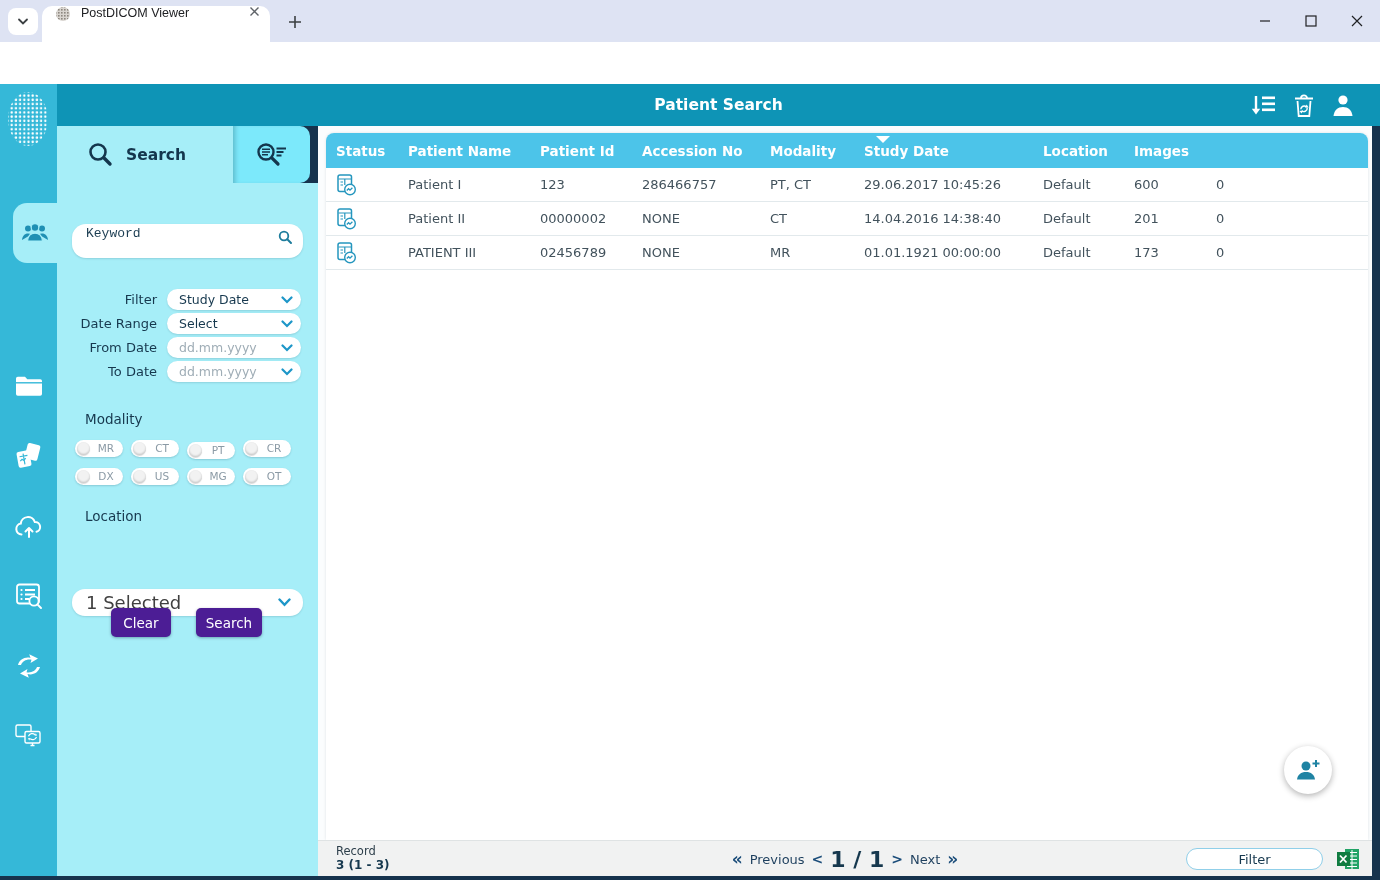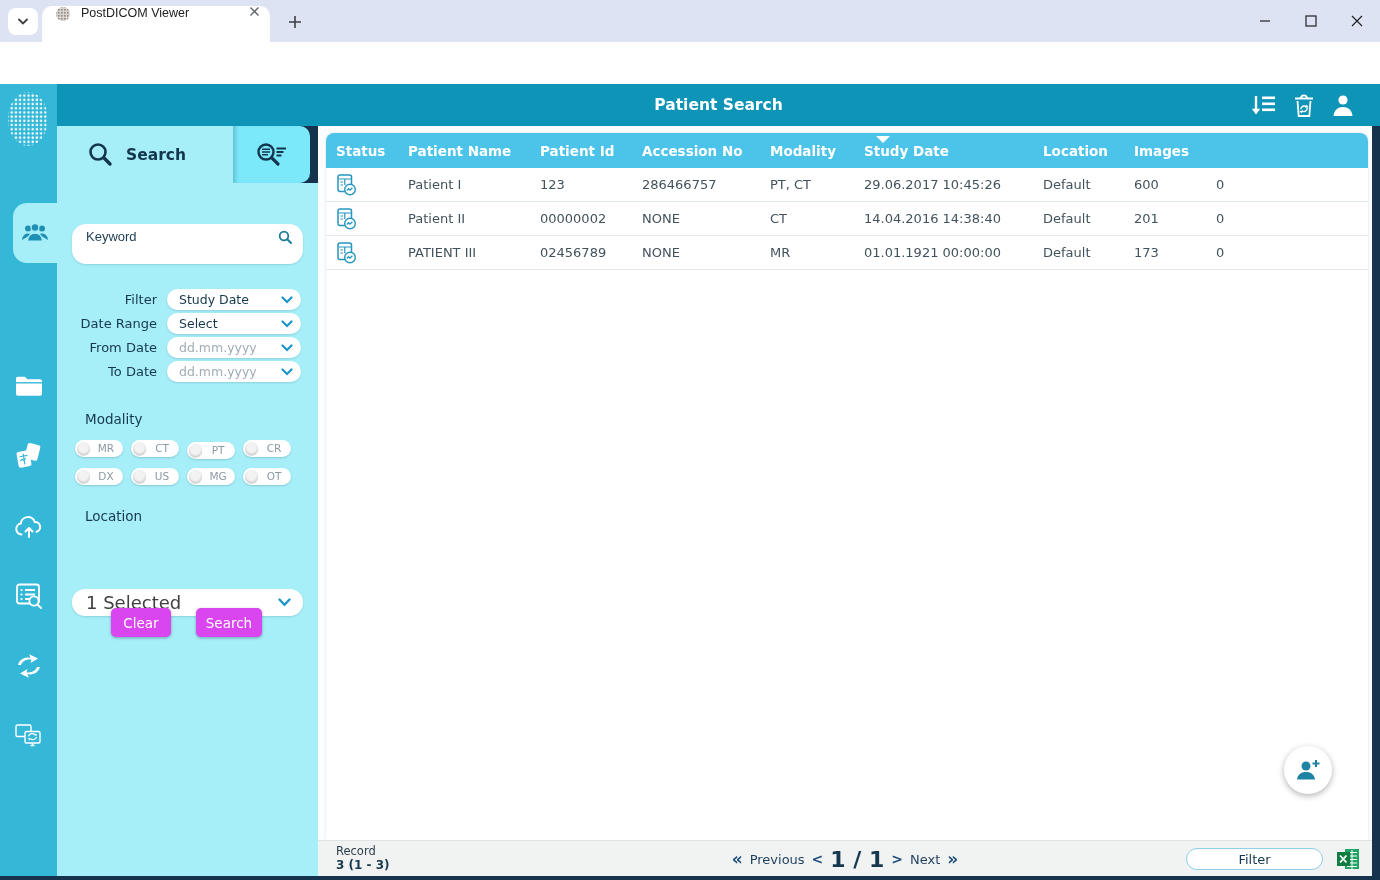--- a/index.html
+++ b/index.html
@@ -30,35 +30,35 @@
 .hdr-icons{position:absolute;right:26px;top:0;height:42px;display:flex;align-items:center;gap:17px}
 
 .sidebar{position:absolute;left:0;top:84px;width:57px;height:792px;background:#35b8d8}
 .side-item{position:absolute;left:0;width:57px;height:44px;display:flex;align-items:center;justify-content:center;cursor:pointer}
 .side-active{position:absolute;left:13px;width:44px;height:60px;background:#a6eef8;border-radius:14px 0 0 14px;display:flex;align-items:center;justify-content:center}
 
 .panel{position:absolute;left:57px;top:183px;width:261px;height:693px;background:#a6eef8}
 .tab1{position:absolute;left:57px;top:126px;width:176px;height:57px;background:#a6eef8;display:flex;align-items:center;gap:11px;padding-left:30px;cursor:pointer}
 .tab1 span{font-size:15.5px;font-weight:700;color:#14364d}
 .tab2{position:absolute;left:233px;top:126px;width:77px;height:57px;background:#7ce9fb;border-radius:0 10px 10px 0;display:flex;align-items:center;justify-content:center;cursor:pointer;box-shadow:inset 5px 0 5px -3px rgba(0,40,60,.25)}
-.keyword{position:absolute;left:15px;top:41px;width:231px;height:40px;border:none;border-radius:14px;background:#fff;padding:0 34px 16px 14px;font-size:13px;color:#16384e;font-family:Liberation Sans, sans-serif;box-shadow:0 1px 2px rgba(0,60,80,.15);outline:none}
+.keyword{position:absolute;left:15px;top:41px;width:231px;height:34px;border:none;border-radius:14px;background:#fff;padding:0 34px 16px 14px;font-size:13px;color:#16384e;font-family:Liberation Mono, monospace;box-shadow:0 1px 2px rgba(0,60,80,.15);outline:none}
 .keyword::placeholder{color:#1c3d52;opacity:1}
 .kw-glass{position:absolute;left:221px;top:47px;pointer-events:none}
 .frow{position:absolute;left:0;width:261px;height:21px}
 .frow .flabel{position:absolute;right:161px;top:0;line-height:21px;font-size:13px;color:#16384e;white-space:nowrap}
 .fctl{position:absolute;left:110px;top:0;width:134px;height:21px;background:#fff;border-radius:11px;display:flex;align-items:center;padding:0 8px 0 12px;box-shadow:0 1px 2px rgba(0,60,80,.15);cursor:pointer}
 .fctl .fval{flex:1;font-size:12.5px;color:#16384e}
 .fctl .muted{color:#9fadb6}
 .sec-label{position:absolute;left:28px;font-size:13.5px;color:#16384e}
 .pill{position:absolute;width:48px;height:17px;background:#fff;border-radius:9px;box-shadow:0 1px 2px rgba(0,60,80,.2);cursor:pointer}
 .pill .knob{position:absolute;left:2px;top:2px;width:13px;height:13px;border-radius:50%;background:#f2f2f2;box-shadow:inset 0 -1px 2px rgba(0,0,0,.18),0 1px 1px rgba(0,0,0,.15)}
 .pill .plabel{position:absolute;left:18px;top:0;width:26px;line-height:17px;font-size:10.5px;color:#8b9aa5;text-align:center}
 .loc-select{position:absolute;left:15px;top:406px;width:231px;height:27px;background:#fff;border-radius:13px;display:flex;align-items:center;padding:0 12px 0 14px;box-shadow:0 1px 2px rgba(0,60,80,.15);cursor:pointer}
 .loc-select span{flex:1;font-size:18px;color:#404040}
-.btn{position:absolute;top:425px;height:29px;background:#d946ef;border:none;border-radius:5px;color:#fff;font-size:13.5px;font-family:inherit;box-shadow:0 1px 3px rgba(0,30,50,.35);cursor:pointer}
+.btn{position:absolute;top:425px;height:29px;background:#4c1d95;border:none;border-radius:5px;color:#fff;font-size:13.5px;font-family:inherit;box-shadow:0 1px 3px rgba(0,30,50,.35);cursor:pointer}
 
 .main{position:absolute;left:318px;top:126px;width:1054px;height:714px;background:#fbfdfe}
 .tablewrap{position:absolute;left:8px;top:7px;width:1042px;height:707px;background:#fff;border-radius:8px 8px 0 0;box-shadow:0 0 3px rgba(0,40,60,.12)}
 .trow{display:grid;grid-template-columns:82px 132px 102px 128px 94px 179px 91px 82px 1fr;align-items:center}
 .thead{height:35px;background:#4cc4e9;border-radius:8px 8px 0 0;color:#fff;font-size:13.5px;font-weight:700;position:relative}
 .thead>div{position:relative;height:100%;display:flex;align-items:center}
 .thead .pad{padding-left:10px}
 .sort-tri{position:absolute;top:3px;left:12px;width:0;height:0;border-left:7px solid transparent;border-right:7px solid transparent;border-top:7px solid #fff}
 .drow{height:34px;border-bottom:1px solid #e2e9ec;font-size:13px;color:#42525c;cursor:pointer}
 .drow .icell{padding-left:9px}

